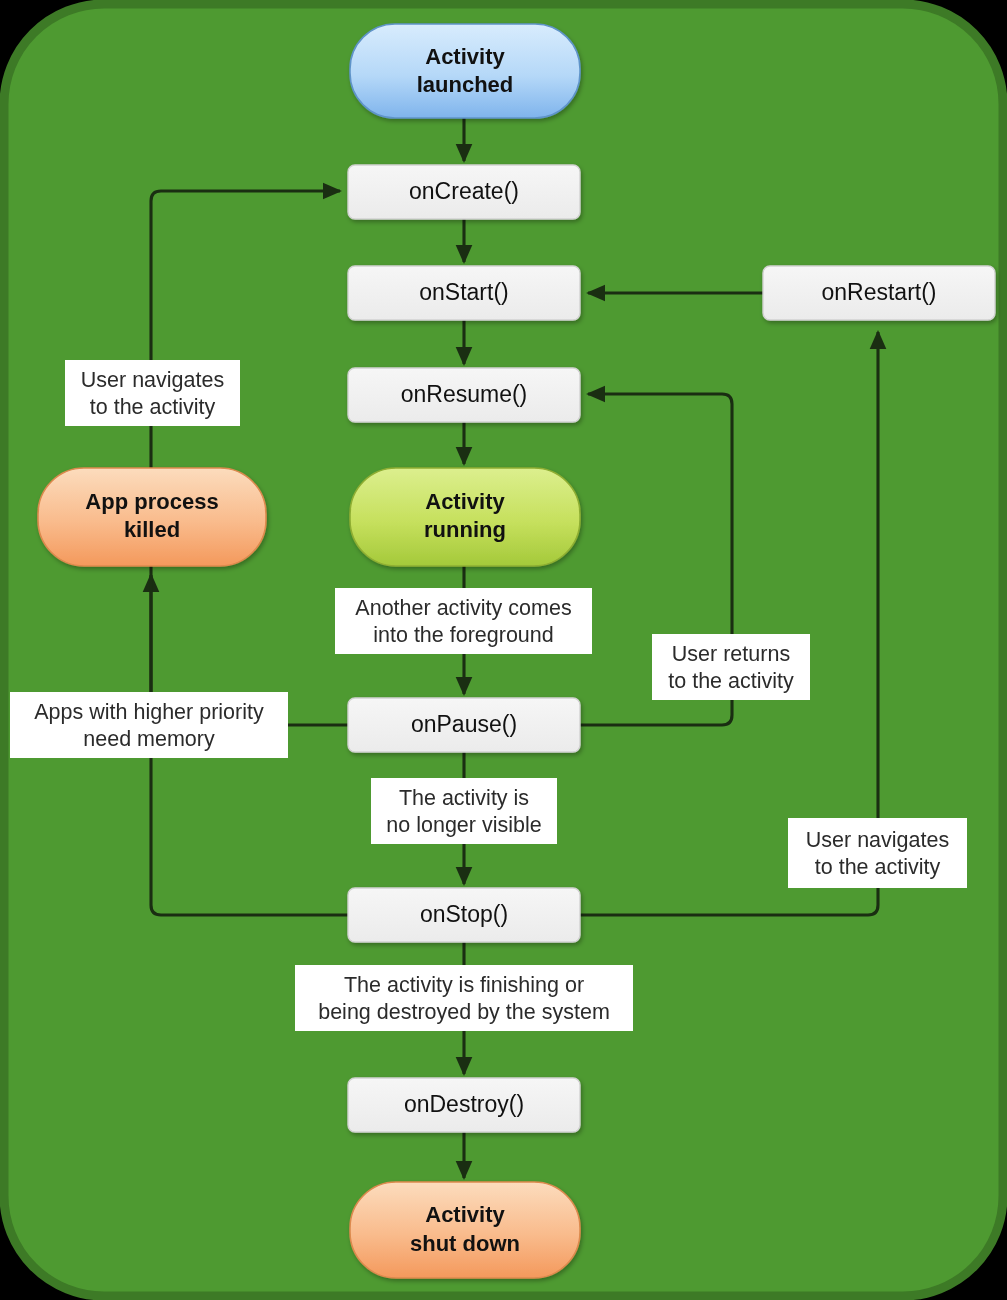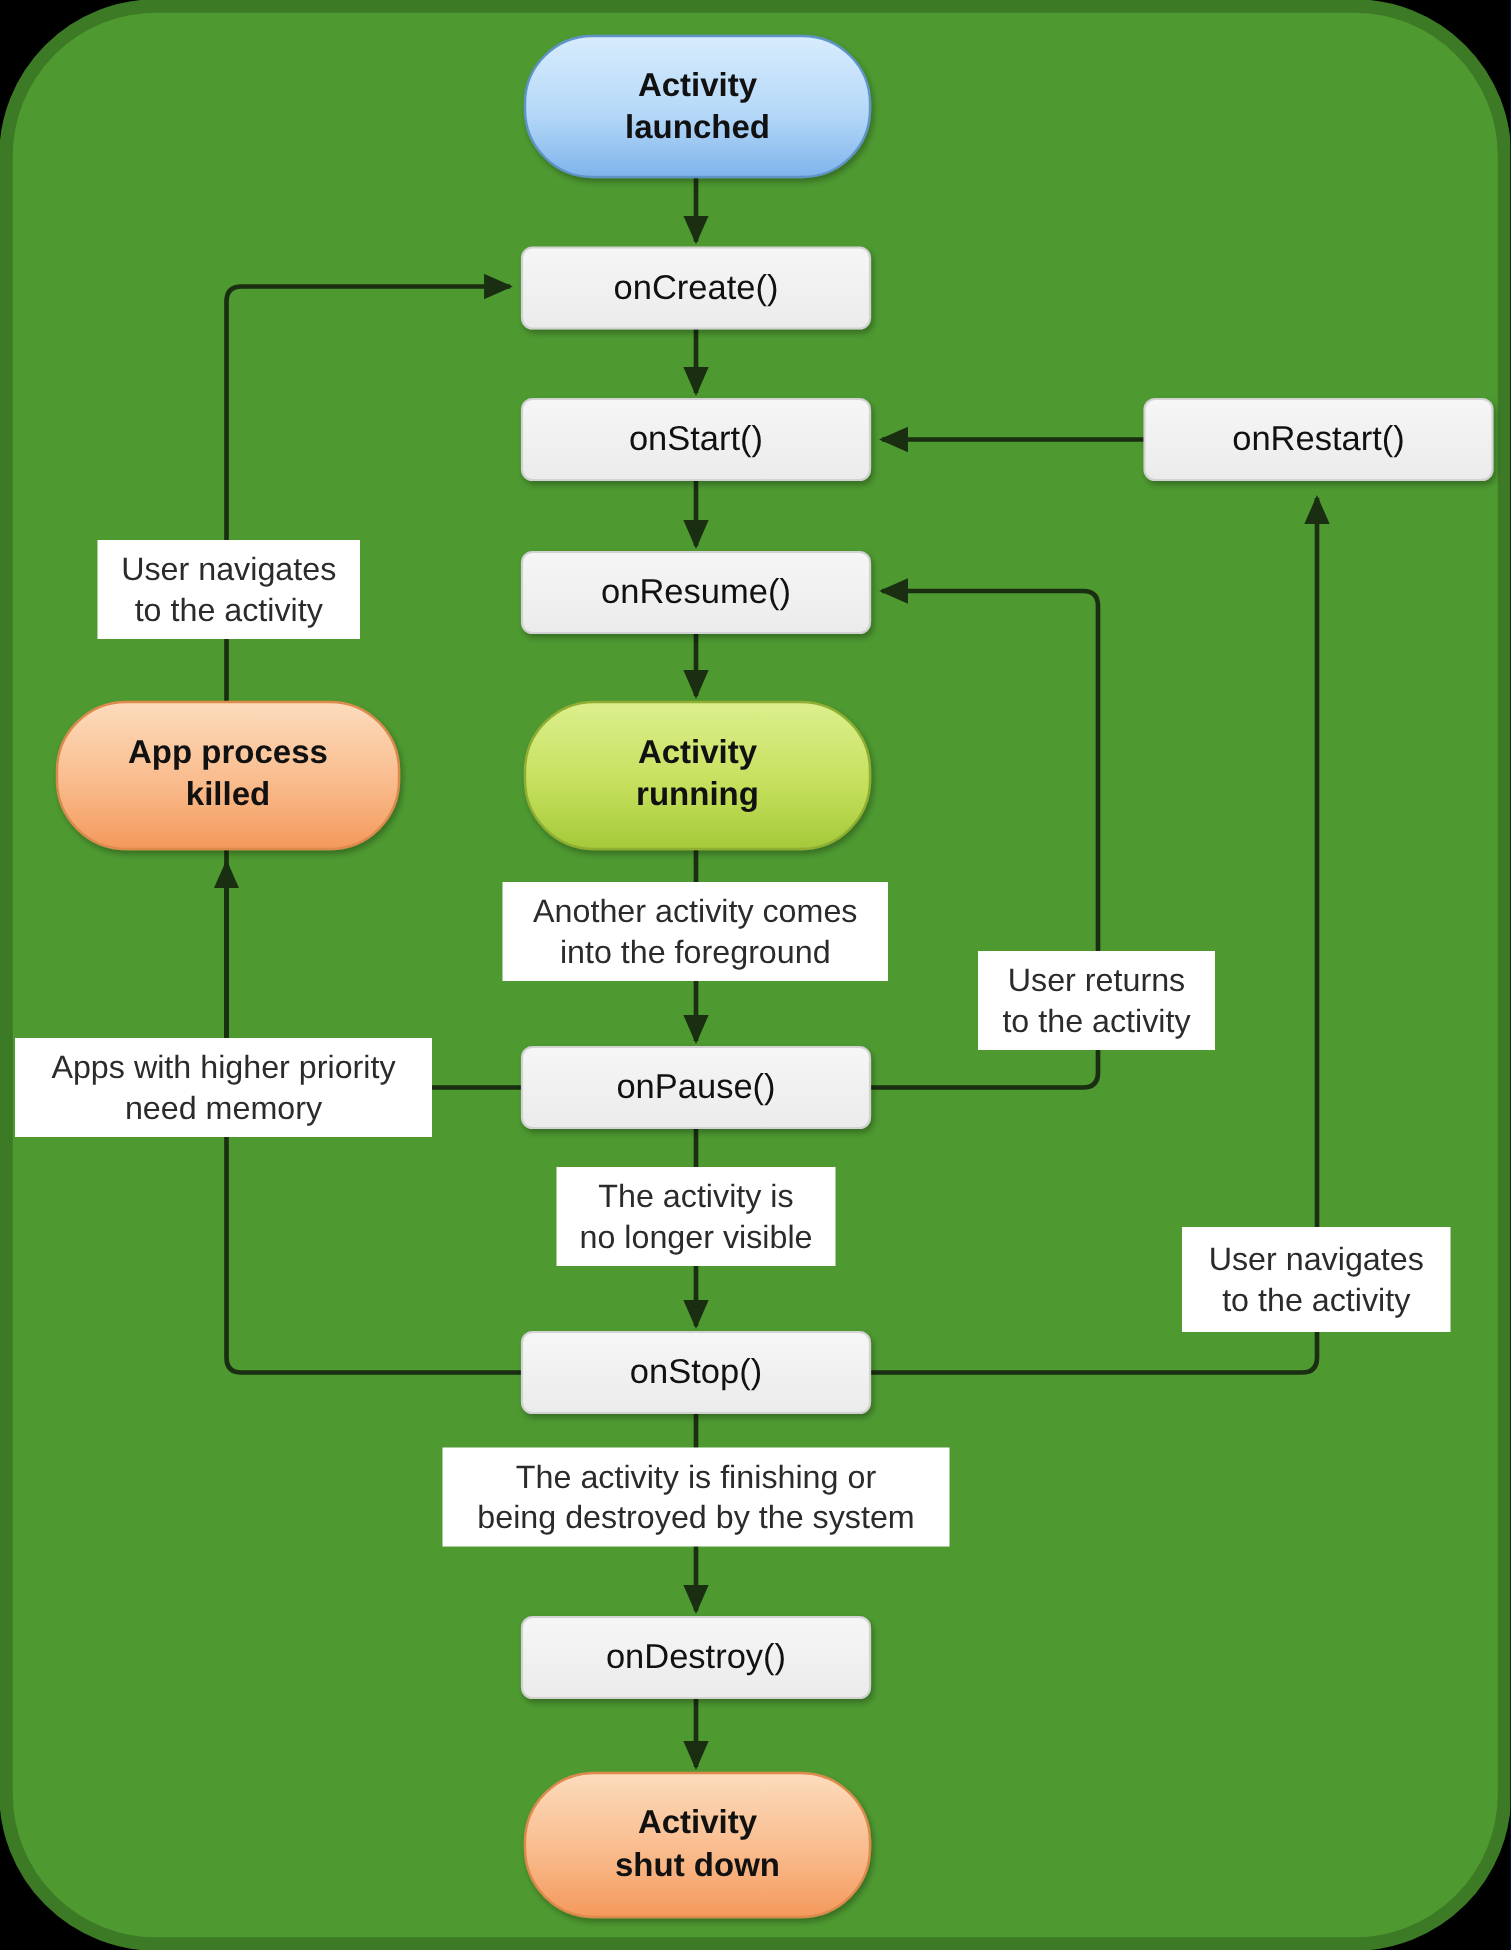--- a/index.html
+++ b/index.html
@@ -4,21 +4,21 @@
 <style>
   html, body {
     margin: 0;
     padding: 0;
     background: #000000;
   }
   #canvas {
     position: relative;
     width: 1007px;
     height: 1300px;
-    background: #1d4ed8;
+    background: #a3a3a3;
     overflow: hidden;
   }
   svg.diagram {
     display: block;
     width: 1007px;
     height: 1300px;
   }
   .node-text {
     font-family: "Liberation Sans", sans-serif;
     fill: #111111;

